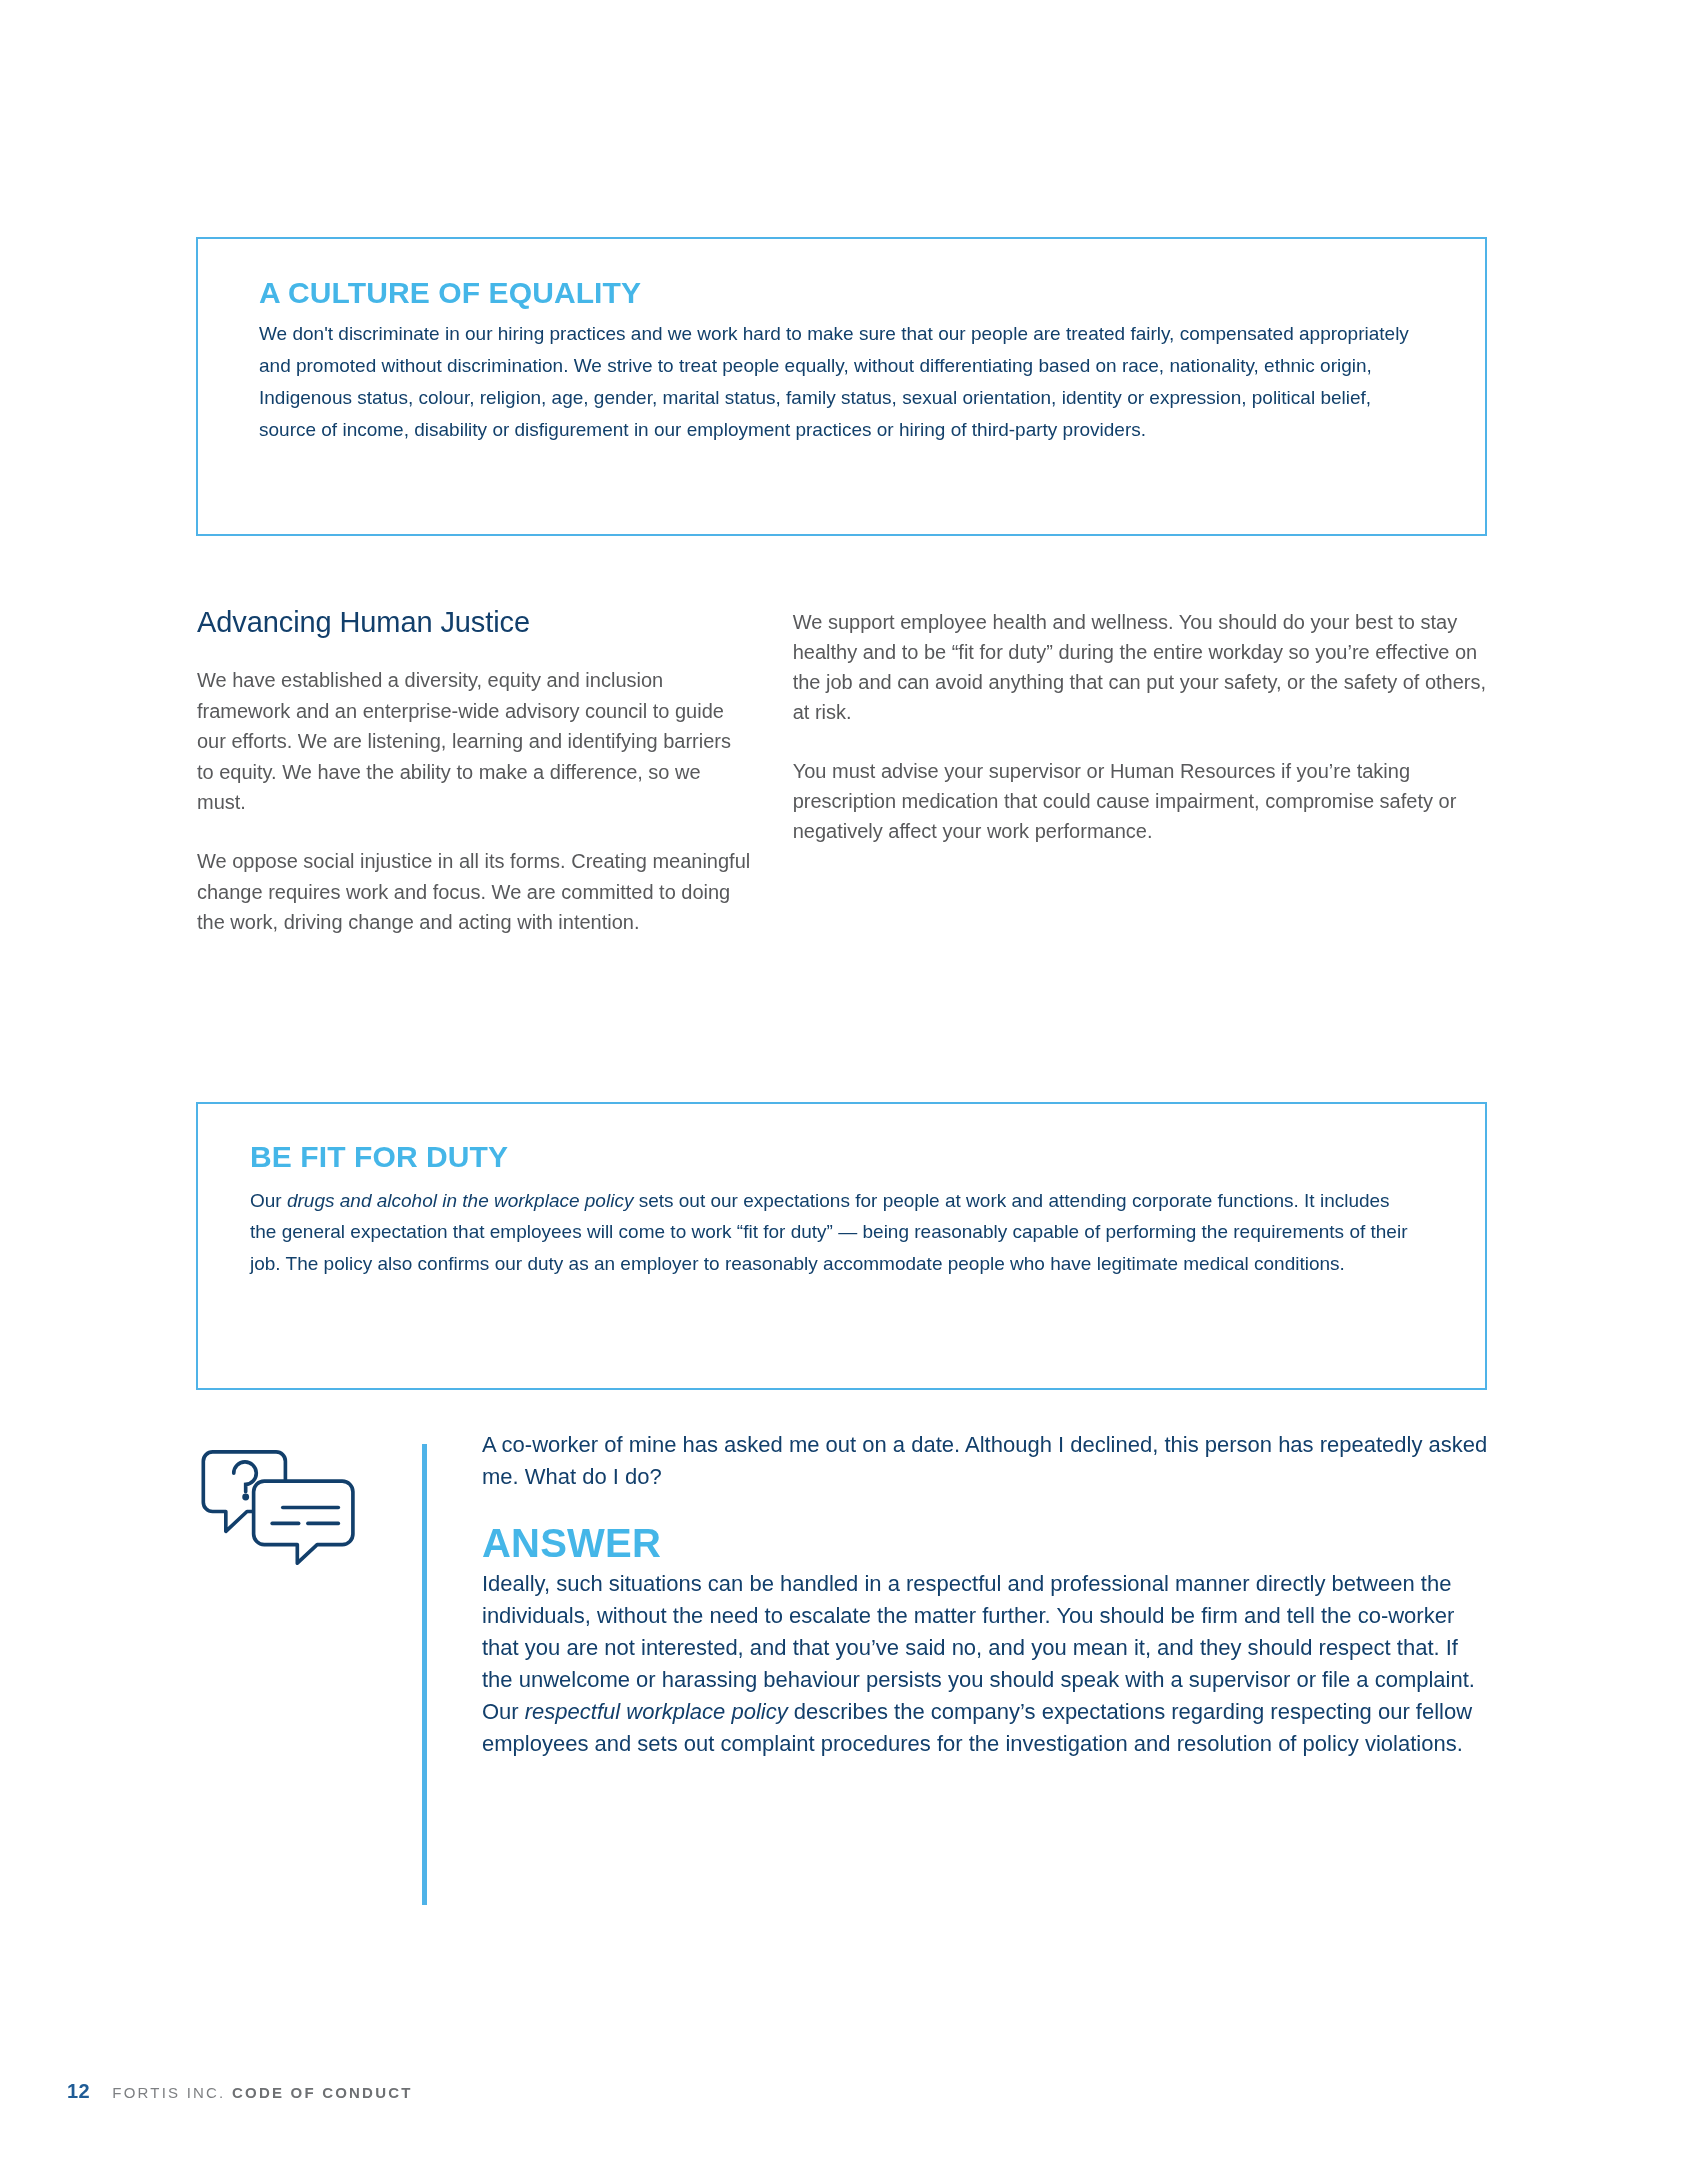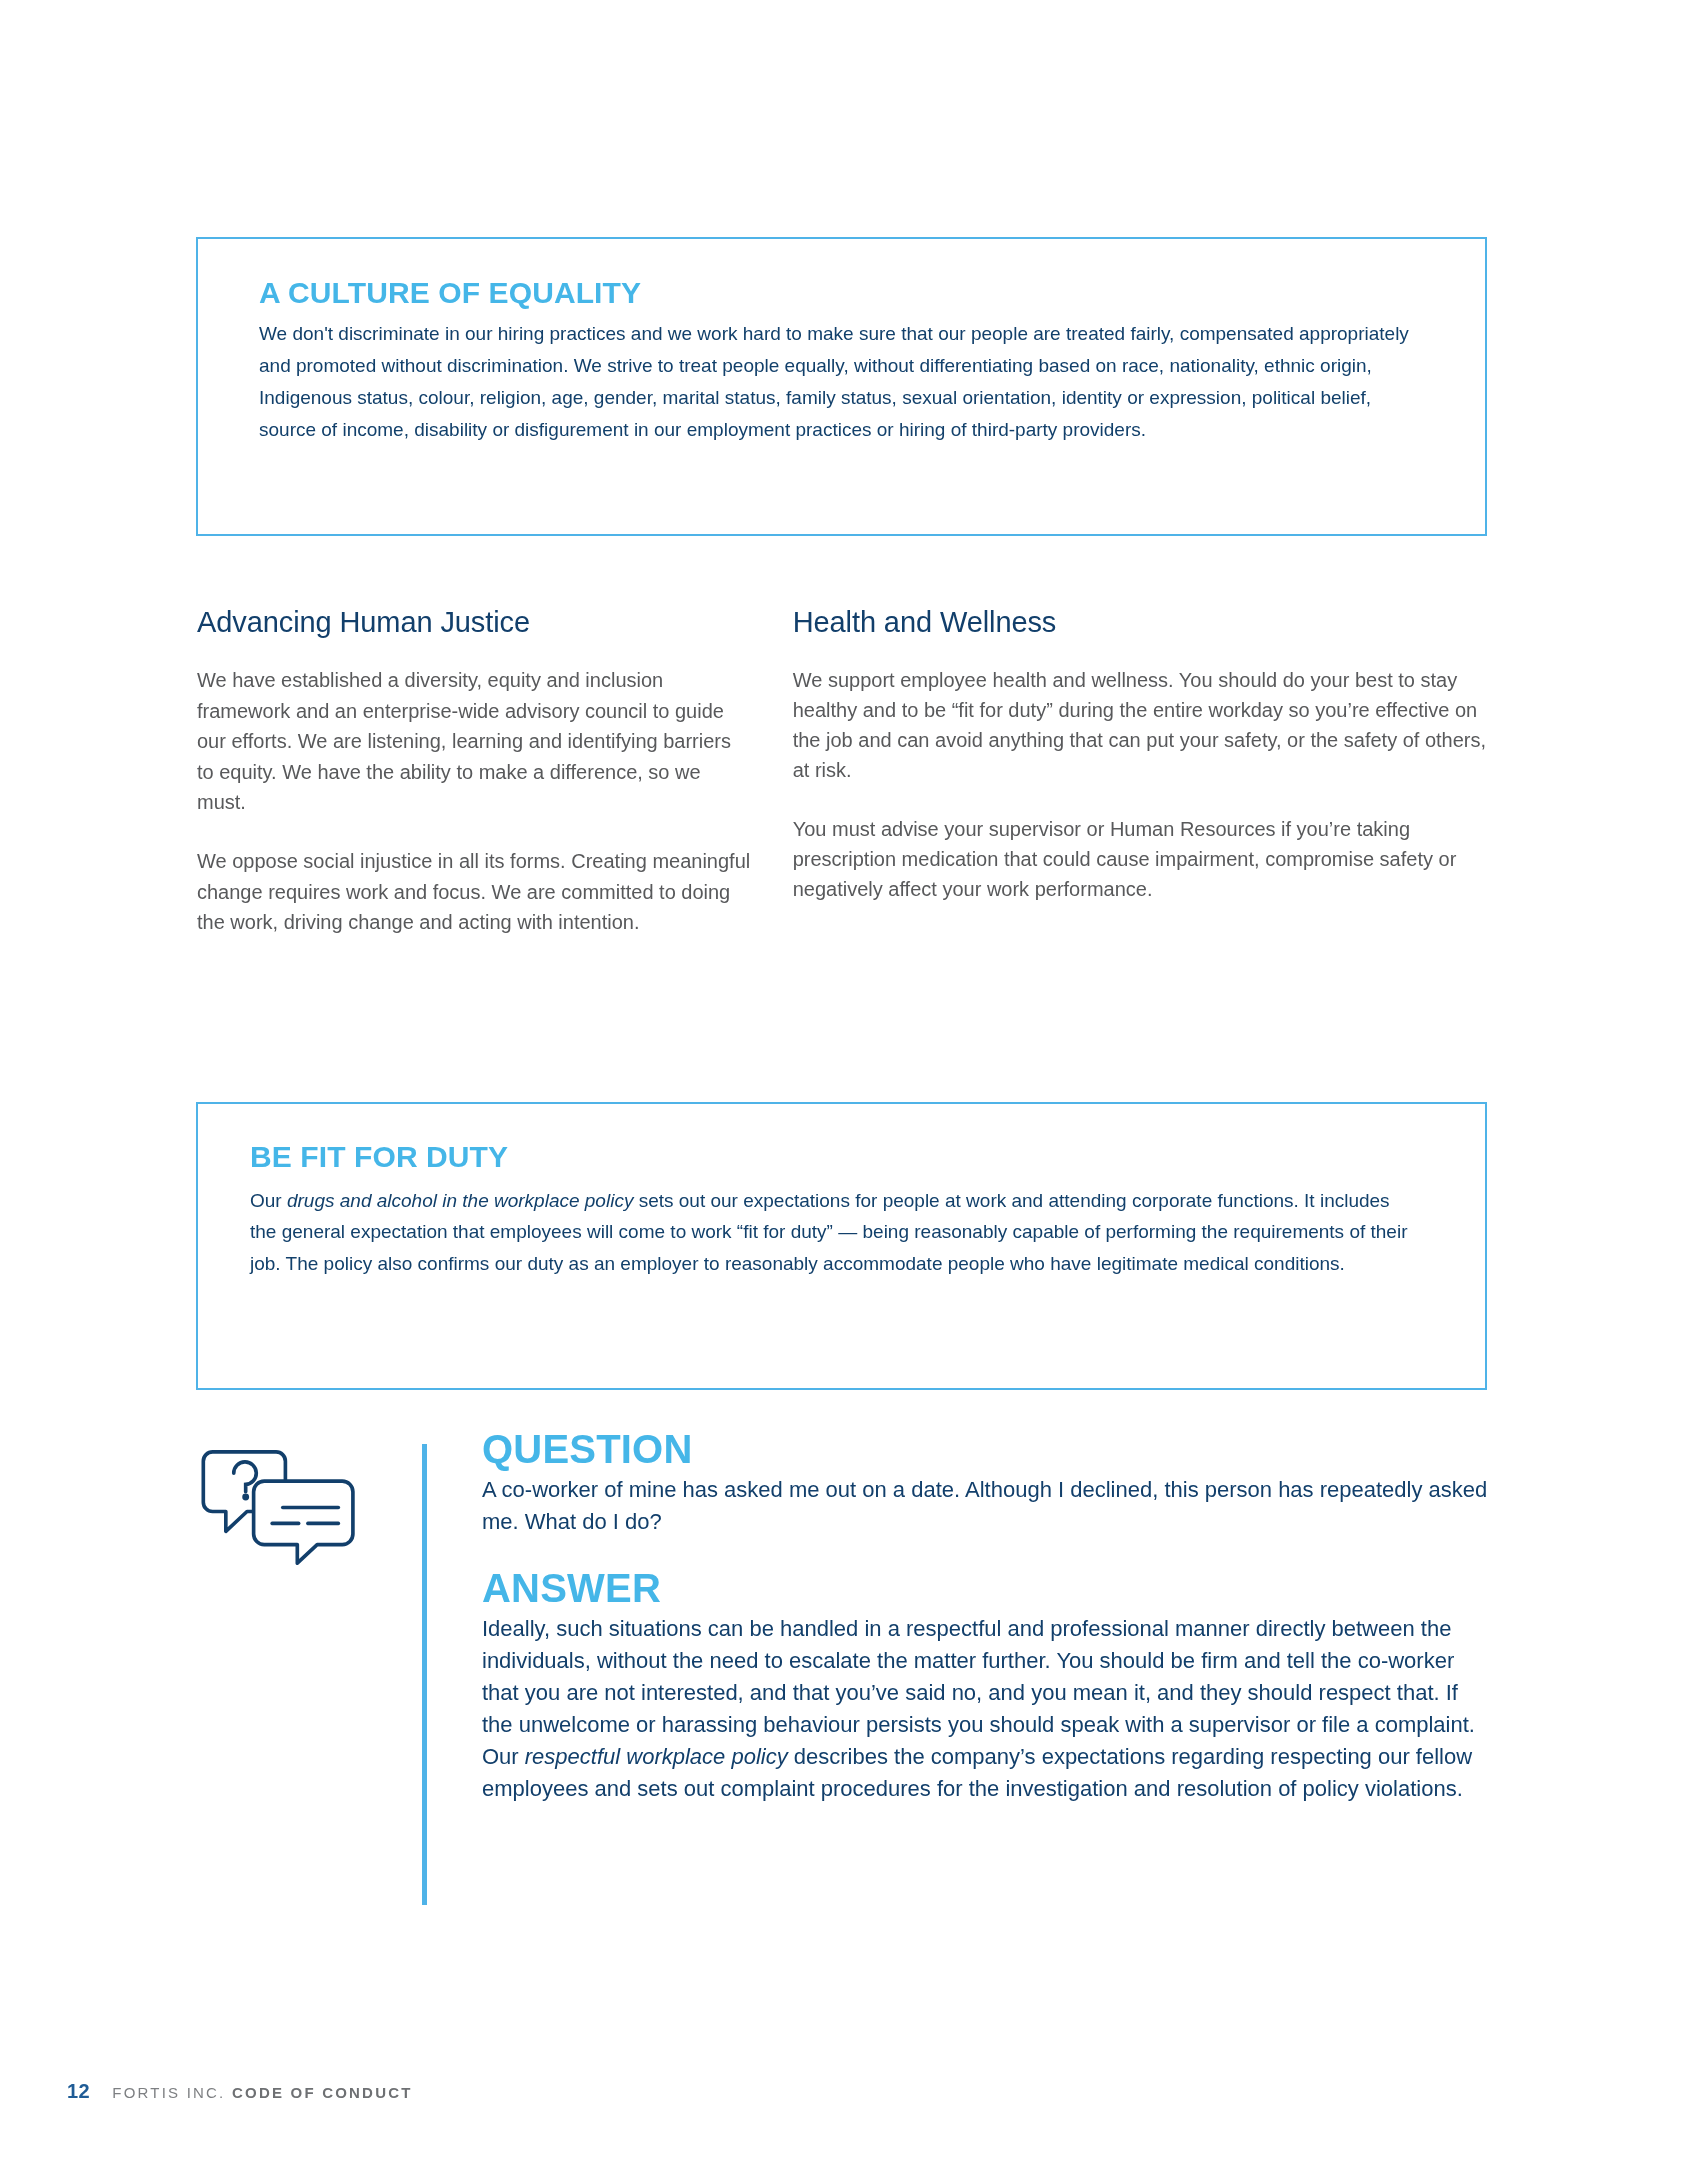--- a/index.html
+++ b/index.html
@@ -192,21 +192,20 @@
 
   <div class="columns">
 
     <div class="col col-left">
       <h3 class="col-heading">Advancing Human Justice</h3>
       <p class="col-para">We have established a diversity, equity and inclusion framework and an enterprise-wide advisory council to guide our efforts. We are listening, learning and identifying barriers to equity. We have the ability to make a difference, so we must.</p>
       <p class="col-para">We oppose social injustice in all its forms. Creating meaningful change requires work and focus. We are committed to doing the work, driving change and acting with intention.</p>
     </div>
 
     <div class="col col-right">
-      <h3 class="col-heading">Health and Wellness</h3>
       <p class="col-para">We support employee health and wellness. You should do your best to stay healthy and to be “fit for duty” during the entire workday so you’re effective on the job and can avoid anything that can put your safety, or the safety of others, at risk.</p>
       <p class="col-para">You must advise your supervisor or Human Resources if you’re taking prescription medication that could cause impairment, compromise safety or negatively affect your work performance.</p>
     </div>
 
   </div>
 
   <div class="callout" id="box-fitduty">
     <div class="callout-inner">
       <h2 class="callout-title">BE FIT FOR DUTY</h2>
       <p class="callout-body"><span>Our </span><em>drugs and alcohol in the workplace policy</em><span> sets out our expectations for people at work and attending corporate functions. It includes the general expectation that employees will come to work “fit for duty” — being reasonably capable of performing the requirements of their job. The policy also confirms our duty as an employer to reasonably accommodate people who have legitimate medical conditions.</span></p>
@@ -225,21 +224,20 @@
         <path d="M100 56 h118 a16 16 0 0 1 16 16 v64 a16 16 0 0 1 -16 16 h-38 l-30 28 v-28 h-50 a16 16 0 0 1 -16 -16 v-64 a16 16 0 0 1 16 -16 z" fill="#ffffff" stroke="#123F6B" stroke-width="5.5" stroke-linejoin="round"></path>
         <line x1="128" y1="96" x2="212" y2="96" stroke="#123F6B" stroke-width="5.5" stroke-linecap="round"></line>
         <line x1="112" y1="120" x2="152" y2="120" stroke="#123F6B" stroke-width="5.5" stroke-linecap="round"></line>
         <line x1="166" y1="120" x2="212" y2="120" stroke="#123F6B" stroke-width="5.5" stroke-linecap="round"></line>
       </svg>
     </div>
 
     <div class="qa-rule"></div>
 
     <div class="qa-content">
-      <div class="qa-label">QUESTION</div>
       <p class="qa-text">A co-worker of mine has asked me out on a date. Although I declined, this person has repeatedly asked me. What do I do?</p>
 
       <div class="qa-label answer">ANSWER</div>
       <p class="qa-text"><span>Ideally, such situations can be handled in a respectful and professional manner directly between the individuals, without the need to escalate the matter further. You should be firm and tell the co-worker that you are not interested, and that you’ve said no, and you mean it, and they should respect that. If the unwelcome or harassing behaviour persists you should speak with a supervisor or file a complaint. Our </span><em>respectful workplace policy</em><span> describes the company’s expectations regarding respecting our fellow employees and sets out complaint procedures for the investigation and resolution of policy violations.</span></p>
     </div>
 
   </div>
 
   <div class="footer">
     <span class="footer-page">12</span>

